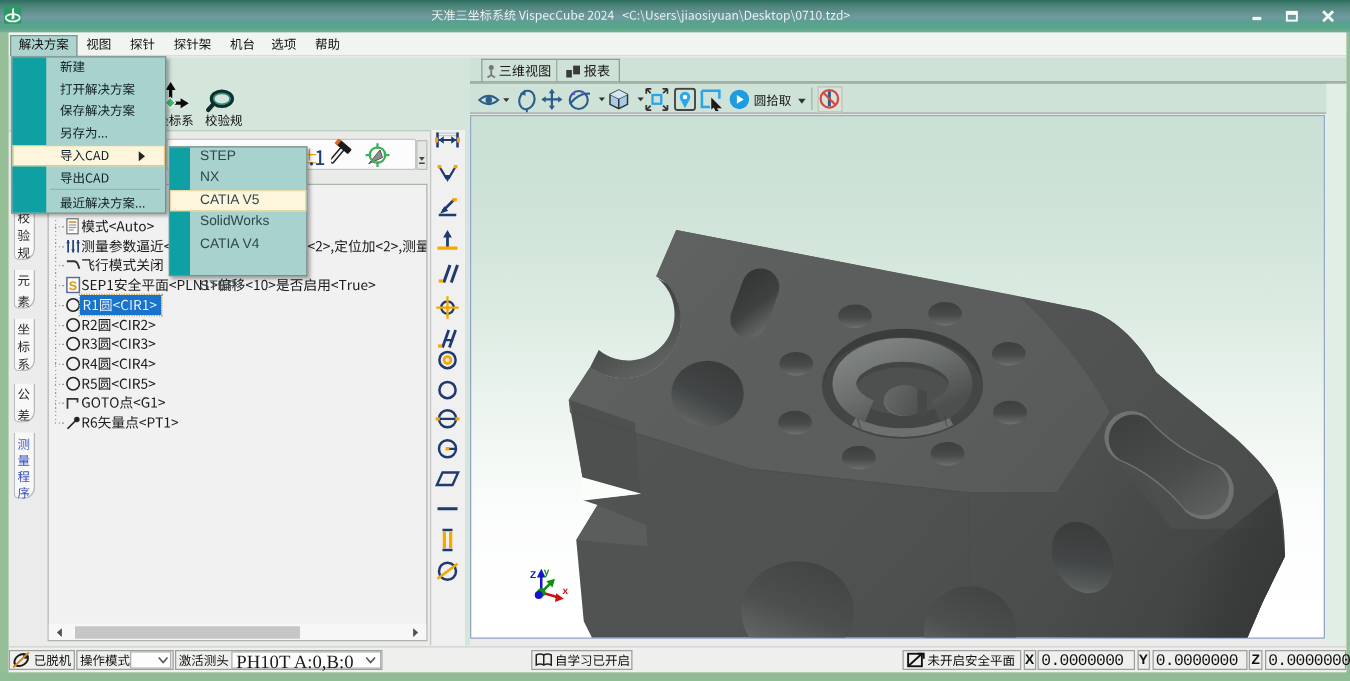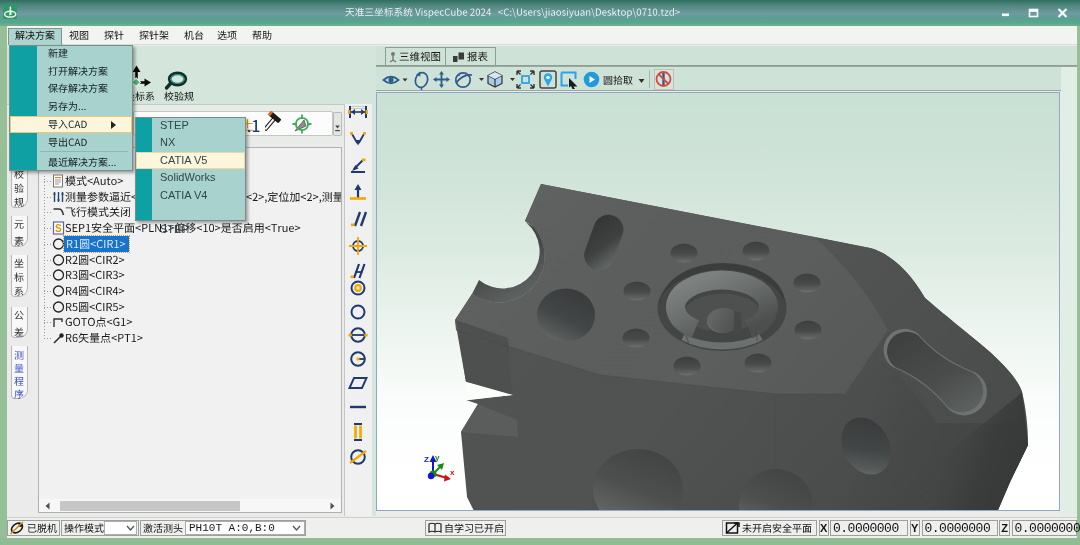--- a/index.html
+++ b/index.html
@@ -538,21 +538,21 @@
   </svg>
 <div style="position:absolute;left:104px;top:520.5px;width:33px;height:14.5px;background:#fdfdfd;border:1px solid #adadad"></div>
 <svg class="abs" style="left:126px;top:525px" width="9" height="7" viewBox="0 0 9 7">
     <path d="M1 1 L4.5 5 L8 1" fill="none" stroke="#555" stroke-width="1.3"></path>
   </svg>
 <div style="position:absolute;left:139.5px;top:519.5px;width:166px;height:16.5px;background:#eff0ee;border:1px solid #9aa09a;"></div>
 <svg style="position:absolute;left:143.0px;top:521.5px;overflow:visible" width="42.0" height="13.5">
     <path transform="translate(0,10.0)" d="M3.4 -5.5H5.2V-4.7H3.4ZM3.4 -6.8H5.2V-6.0H3.4ZM0.6 -7.9C1.1 -7.5 1.7 -7.0 2.0 -6.6L2.5 -7.1C2.2 -7.4 1.6 -7.9 1.1 -8.3ZM0.4 -5.1C0.8 -4.8 1.4 -4.3 1.7 -4.0L2.2 -4.5C1.9 -4.8 1.2 -5.3 0.8 -5.5ZM0.5 0.3 1.1 0.7C1.5 -0.2 2.0 -1.5 2.3 -2.5L1.8 -2.9C1.4 -1.8 0.8 -0.5 0.5 0.3ZM6.9 -8.4C6.7 -6.9 6.4 -5.3 5.8 -4.3V-7.4H4.4L4.8 -8.3L4.0 -8.4C4.0 -8.1 3.8 -7.7 3.7 -7.4H2.8V-4.2H5.8C5.9 -4.0 6.1 -3.8 6.2 -3.7C6.4 -3.9 6.5 -4.2 6.7 -4.5C6.8 -3.6 7.1 -2.6 7.5 -1.6C7.1 -0.8 6.5 -0.2 5.8 0.4C5.9 0.5 6.2 0.7 6.3 0.8C6.9 0.3 7.4 -0.2 7.8 -0.9C8.2 -0.3 8.6 0.3 9.2 0.8C9.3 0.6 9.6 0.3 9.7 0.2C9.1 -0.3 8.6 -0.9 8.2 -1.6C8.7 -2.8 9.0 -4.2 9.1 -5.8H9.6V-6.5H7.3C7.4 -7.1 7.5 -7.7 7.6 -8.3ZM3.7 -3.9 3.9 -3.4H2.4V-2.8H3.4V-2.4C3.4 -1.7 3.2 -0.5 2.0 0.4C2.1 0.5 2.4 0.7 2.5 0.8C3.5 0.1 3.8 -0.7 3.9 -1.5H5.1C5.0 -0.5 5.0 -0.1 4.9 -0.0C4.8 0.0 4.8 0.1 4.6 0.1C4.5 0.1 4.2 0.1 3.8 0.0C3.9 0.2 4.0 0.4 4.0 0.6C4.4 0.7 4.7 0.7 4.9 0.6C5.2 0.6 5.3 0.6 5.5 0.4C5.6 0.2 5.7 -0.4 5.8 -1.9C5.8 -1.9 5.8 -2.1 5.8 -2.1H4.0V-2.4V-2.8H6.1V-3.4H4.6C4.5 -3.6 4.4 -3.9 4.3 -4.1ZM8.5 -5.8C8.4 -4.5 8.2 -3.4 7.8 -2.4C7.4 -3.5 7.2 -4.6 7.1 -5.7L7.1 -5.8Z M10.9 -7.7C11.5 -7.4 12.4 -6.9 12.8 -6.6L13.2 -7.2C12.8 -7.5 11.9 -8.0 11.3 -8.3ZM10.4 -5.0C11.0 -4.7 11.9 -4.2 12.3 -3.9L12.7 -4.5C12.3 -4.8 11.4 -5.2 10.8 -5.5ZM10.7 0.2 11.3 0.7C11.9 -0.3 12.6 -1.5 13.1 -2.6L12.6 -3.1C12.0 -1.9 11.2 -0.6 10.7 0.2ZM13.2 -5.5V-4.8H16.1V-3.1H13.9V0.8H14.6V0.4H18.2V0.7H18.9V-3.1H16.8V-4.8H19.6V-5.5H16.8V-7.2C17.7 -7.4 18.5 -7.6 19.1 -7.8L18.5 -8.4C17.4 -8.0 15.4 -7.7 13.7 -7.5C13.8 -7.3 13.8 -7.0 13.9 -6.8C14.6 -6.9 15.4 -7.0 16.1 -7.1V-5.5ZM14.6 -0.3V-2.4H18.2V-0.3Z M24.9 -0.9C25.4 -0.4 26.0 0.3 26.2 0.7L26.7 0.4C26.4 -0.0 25.8 -0.7 25.3 -1.2ZM23.1 -7.8V-1.5H23.7V-7.2H25.9V-1.6H26.5V-7.8ZM28.7 -8.3V-0.1C28.7 0.1 28.6 0.1 28.5 0.1C28.3 0.1 27.9 0.1 27.3 0.1C27.4 0.3 27.5 0.6 27.6 0.8C28.2 0.8 28.7 0.8 28.9 0.6C29.2 0.5 29.3 0.3 29.3 -0.1V-8.3ZM27.3 -7.5V-1.5H27.9V-7.5ZM24.5 -6.5V-3.0C24.5 -1.8 24.3 -0.5 22.6 0.3C22.7 0.4 22.9 0.7 23.0 0.8C24.8 -0.1 25.0 -1.6 25.0 -3.0V-6.5ZM20.8 -7.8C21.4 -7.5 22.1 -7.0 22.4 -6.7L22.9 -7.3C22.5 -7.6 21.8 -8.0 21.3 -8.3ZM20.4 -5.1C20.9 -4.8 21.7 -4.3 22.0 -4.0L22.5 -4.6C22.1 -4.9 21.4 -5.3 20.8 -5.6ZM20.6 0.3 21.3 0.7C21.7 -0.2 22.2 -1.5 22.5 -2.5L21.9 -2.9C21.5 -1.8 21.0 -0.5 20.6 0.3Z M35.4 -1.7C36.7 -1.0 38.1 -0.1 38.9 0.7L39.4 0.1C38.6 -0.7 37.2 -1.5 35.8 -2.2ZM31.9 -7.4C32.7 -7.1 33.7 -6.6 34.2 -6.2L34.6 -6.8C34.1 -7.2 33.1 -7.7 32.3 -8.0ZM31.0 -5.6C31.8 -5.3 32.8 -4.7 33.3 -4.3L33.8 -4.9C33.3 -5.3 32.3 -5.8 31.5 -6.1ZM30.6 -3.8V-3.1H34.8C34.3 -1.6 33.1 -0.5 30.6 0.1C30.7 0.3 30.9 0.6 31.0 0.8C33.8 0.0 35.1 -1.3 35.6 -3.1H39.5V-3.8H35.8C36.0 -5.1 36.0 -6.6 36.1 -8.3H35.3C35.3 -6.6 35.3 -5.1 35.0 -3.8Z" fill="#141414"></path>
   </svg>
 <div style="position:absolute;left:185px;top:520.5px;width:119.5px;height:14.5px;background:#fdfdfd;border:1px solid #adadad"></div>
-<div class="abs" style="left:189px;top:522px;font-size:11px;color:#1a1a1a;font-family:Liberation Mono, monospace">PH10T A:0,B:0</div>
+<div class="abs" style="left:189px;top:522px;font-size:15px;color:#1a1a1a;font-family:Liberation Serif, serif">PH10T A:0,B:0</div>
 <svg class="abs" style="left:292px;top:525px" width="9" height="7" viewBox="0 0 9 7">
     <path d="M1 1 L4.5 5 L8 1" fill="none" stroke="#555" stroke-width="1.3"></path>
   </svg>
 <div style="position:absolute;left:424.5px;top:519.5px;width:81px;height:16.5px;background:#eff0ee;border:1px solid #9aa09a;"></div>
 <svg class="abs" style="left:428px;top:522px" width="14" height="12" viewBox="0 0 14 12">
     <path d="M1 2 Q4 0.5 7 2 Q10 0.5 13 2 L13 10 Q10 8.5 7 10 Q4 8.5 1 10 Z" fill="none" stroke="#222" stroke-width="1.2"></path>
     <path d="M7 2 L7 10" stroke="#222" stroke-width="1.2"></path>
   </svg>
 <svg style="position:absolute;left:444.0px;top:521.5px;overflow:visible" width="62.0" height="13.5">
     <path transform="translate(0,10.0)" d="M2.4 -4.1H7.7V-2.6H2.4ZM2.4 -4.8V-6.3H7.7V-4.8ZM2.4 -1.9H7.7V-0.5H2.4ZM4.5 -8.4C4.5 -8.0 4.3 -7.5 4.2 -7.0H1.6V0.8H2.4V0.2H7.7V0.8H8.5V-7.0H4.9C5.1 -7.4 5.3 -7.9 5.4 -8.3Z M14.6 -3.5V-2.8H10.6V-2.0H14.6V-0.1C14.6 0.0 14.6 0.1 14.4 0.1C14.1 0.1 13.5 0.1 12.7 0.1C12.8 0.3 13.0 0.6 13.0 0.8C13.9 0.8 14.5 0.8 14.9 0.7C15.2 0.6 15.4 0.3 15.4 -0.1V-2.0H19.5V-2.8H15.4V-3.1C16.3 -3.5 17.2 -4.1 17.8 -4.7L17.4 -5.1L17.2 -5.0H12.3V-4.4H16.4C15.8 -4.0 15.2 -3.7 14.6 -3.5ZM14.2 -8.2C14.5 -7.8 14.9 -7.2 15.0 -6.7H12.8L13.2 -6.9C13.0 -7.3 12.6 -7.9 12.2 -8.3L11.6 -8.0C11.9 -7.6 12.3 -7.1 12.5 -6.7H10.8V-4.8H11.5V-6.1H18.5V-4.8H19.3V-6.7H17.6C18.0 -7.1 18.3 -7.6 18.6 -8.1L17.9 -8.3C17.6 -7.9 17.2 -7.2 16.8 -6.7H15.2L15.7 -6.9C15.6 -7.4 15.2 -8.0 14.9 -8.5Z M22.3 -5.6C23.2 -5.0 24.4 -4.1 25.0 -3.5L25.5 -4.1C24.9 -4.7 23.7 -5.5 22.8 -6.1ZM21.0 -1.3 21.3 -0.6C22.8 -1.1 25.1 -1.9 27.2 -2.6L27.0 -3.3C24.9 -2.6 22.5 -1.8 21.0 -1.3ZM21.2 -7.7V-7.0H28.1C28.1 -2.3 28.0 -0.5 27.6 -0.1C27.6 -0.0 27.4 0.0 27.2 0.0C27.0 0.0 26.4 0.0 25.7 -0.0C25.8 0.2 25.9 0.5 25.9 0.7C26.5 0.7 27.1 0.7 27.5 0.7C27.9 0.7 28.1 0.6 28.4 0.2C28.7 -0.3 28.8 -2.0 28.9 -7.2C28.9 -7.4 28.9 -7.7 28.9 -7.7Z M30.9 -7.8V-7.0H37.5V-4.4H32.2V-6.0H31.5V-1.0C31.5 0.2 32.0 0.5 33.6 0.5C34.0 0.5 37.0 0.5 37.4 0.5C39.0 0.5 39.3 -0.0 39.5 -1.9C39.3 -1.9 39.0 -2.0 38.8 -2.2C38.6 -0.6 38.5 -0.2 37.4 -0.2C36.7 -0.2 34.1 -0.2 33.5 -0.2C32.5 -0.2 32.2 -0.4 32.2 -1.0V-3.7H37.5V-3.2H38.2V-7.8Z M46.5 -7.0V-4.2H43.7V-4.6V-7.0ZM40.5 -4.2V-3.5H42.9C42.7 -2.1 42.2 -0.8 40.5 0.3C40.7 0.4 41.0 0.7 41.1 0.8C43.0 -0.3 43.5 -1.9 43.6 -3.5H46.5V0.8H47.3V-3.5H49.5V-4.2H47.3V-7.0H49.2V-7.8H40.9V-7.0H42.9V-4.6L42.9 -4.2Z M52.8 -3.1V0.8H53.5V0.1H58.1V0.7H58.9V-3.1ZM53.5 -0.6V-2.4H58.1V-0.6ZM54.4 -8.2C54.6 -7.8 54.8 -7.3 55.0 -7.0H51.5V-4.6C51.5 -3.1 51.4 -1.1 50.4 0.3C50.5 0.4 50.9 0.7 51.0 0.8C52.0 -0.6 52.3 -2.6 52.3 -4.2H58.7V-7.0H55.4L55.8 -7.1C55.6 -7.4 55.3 -8.0 55.1 -8.4ZM52.3 -6.3H57.9V-4.9H52.3Z" fill="#141414"></path>

